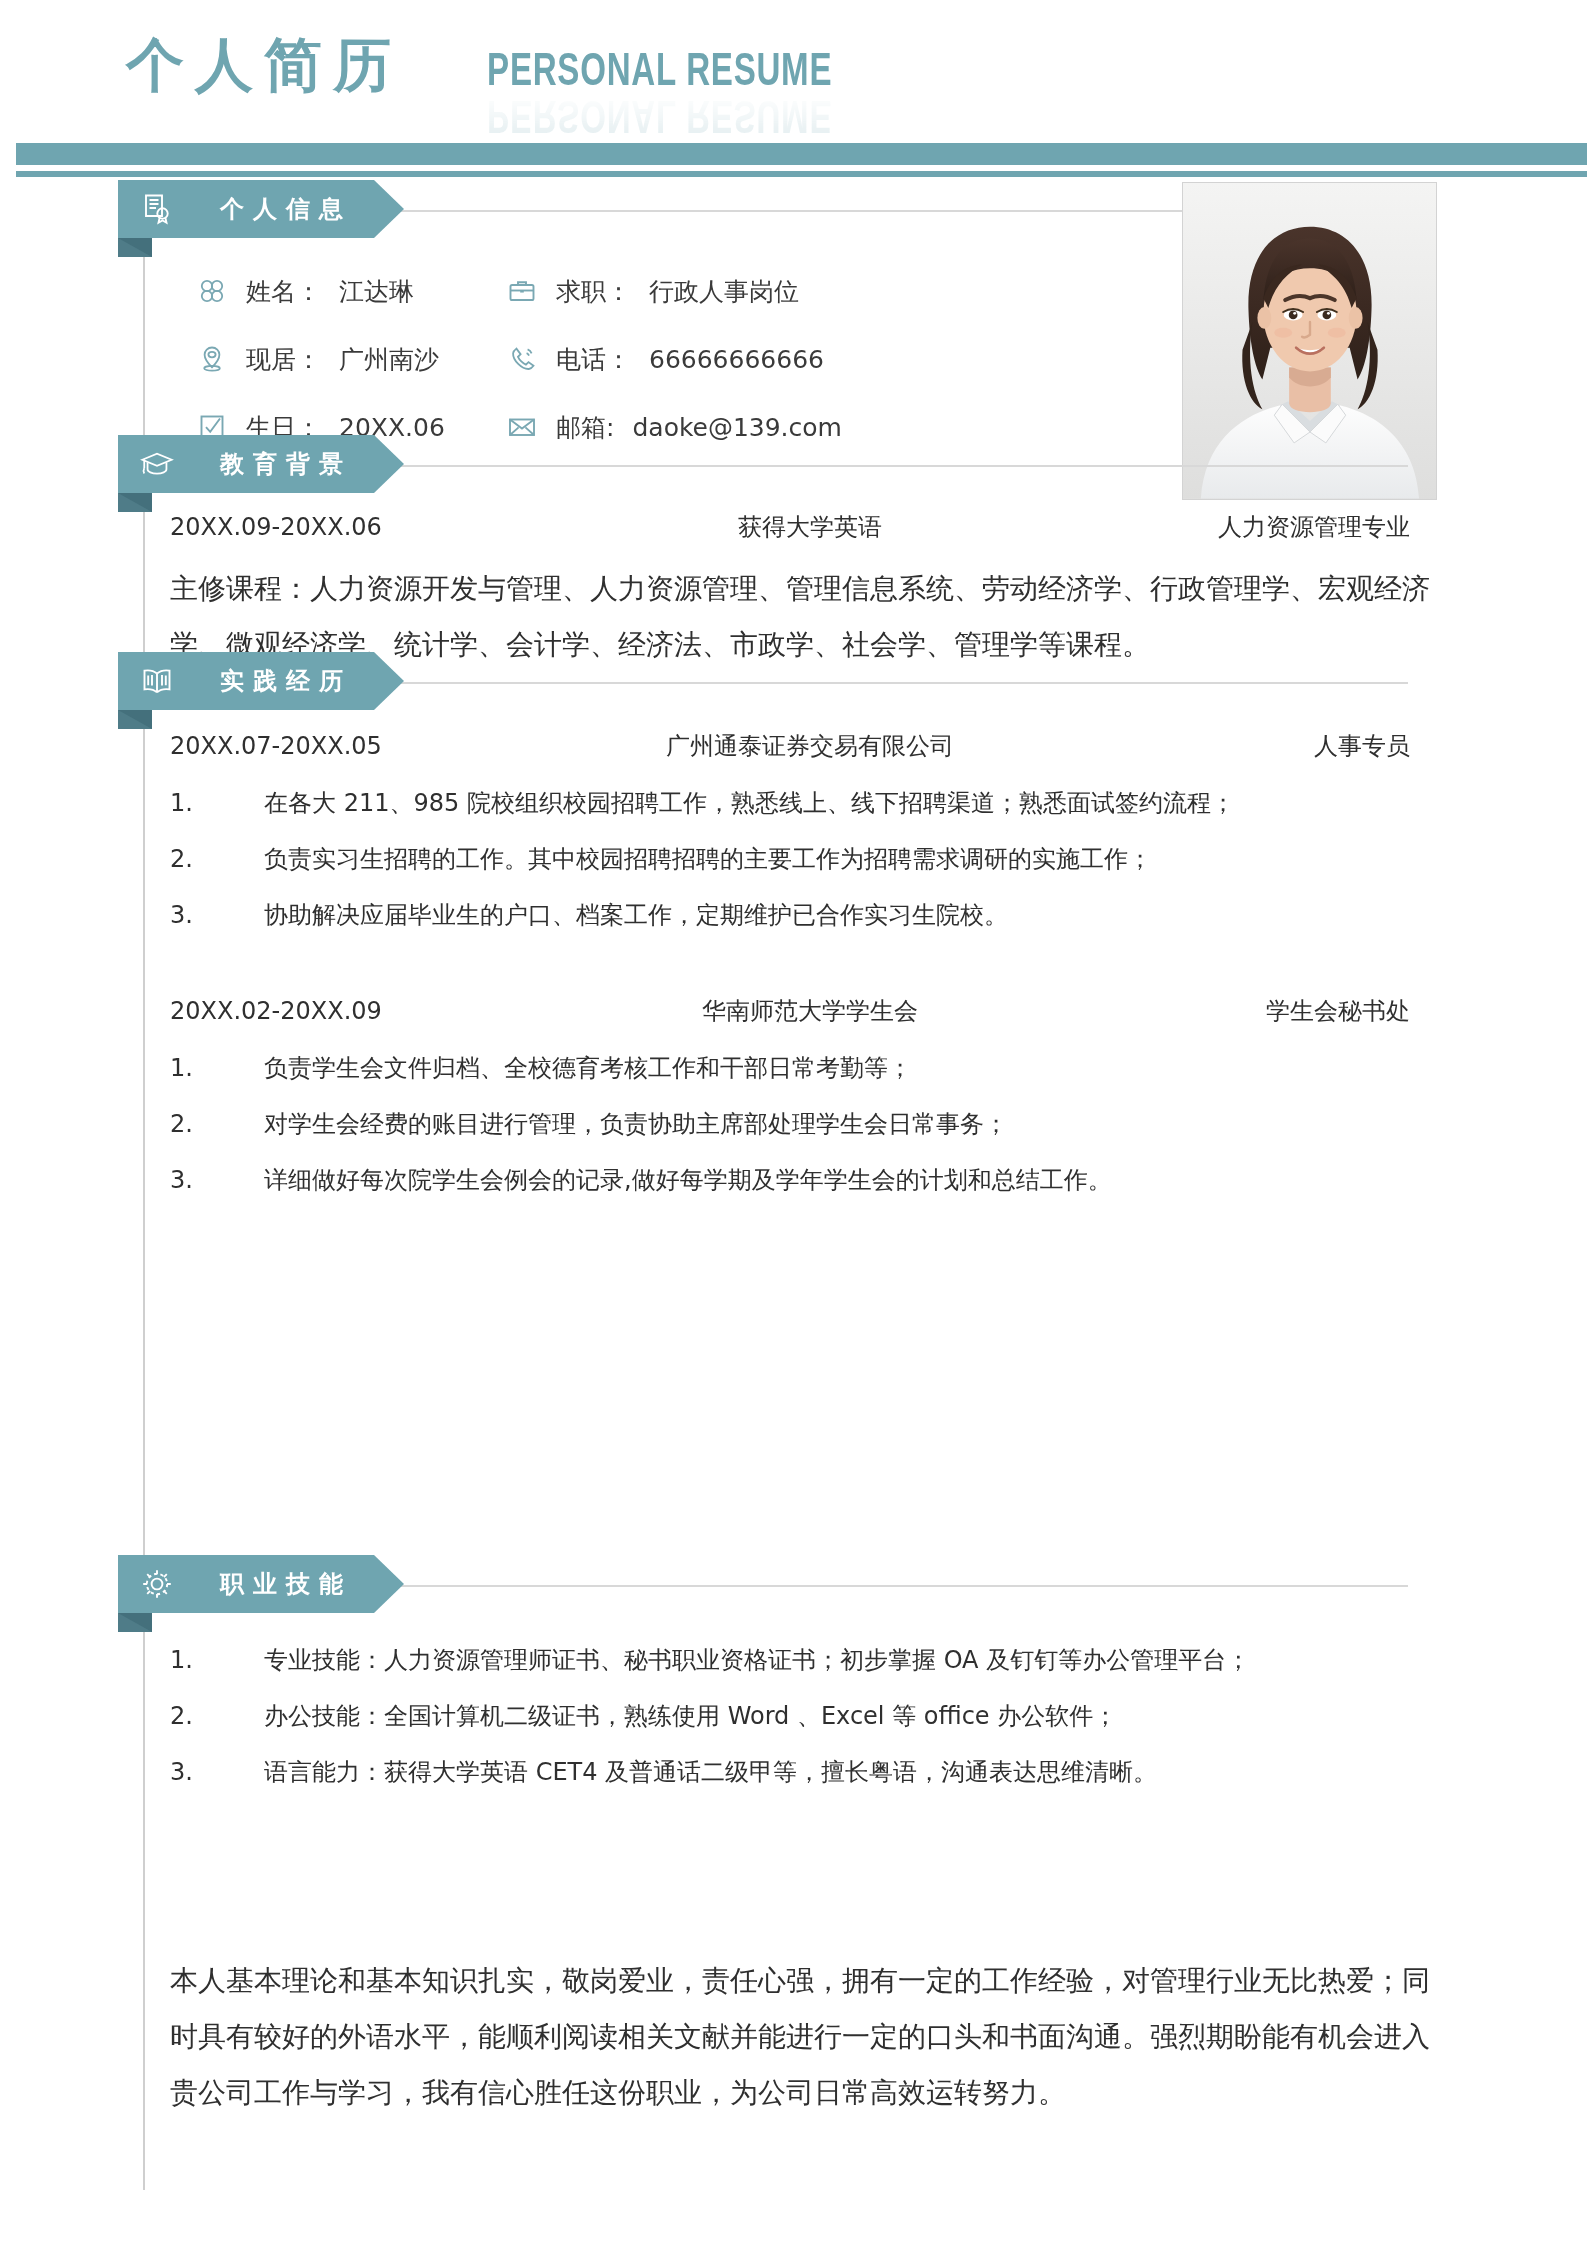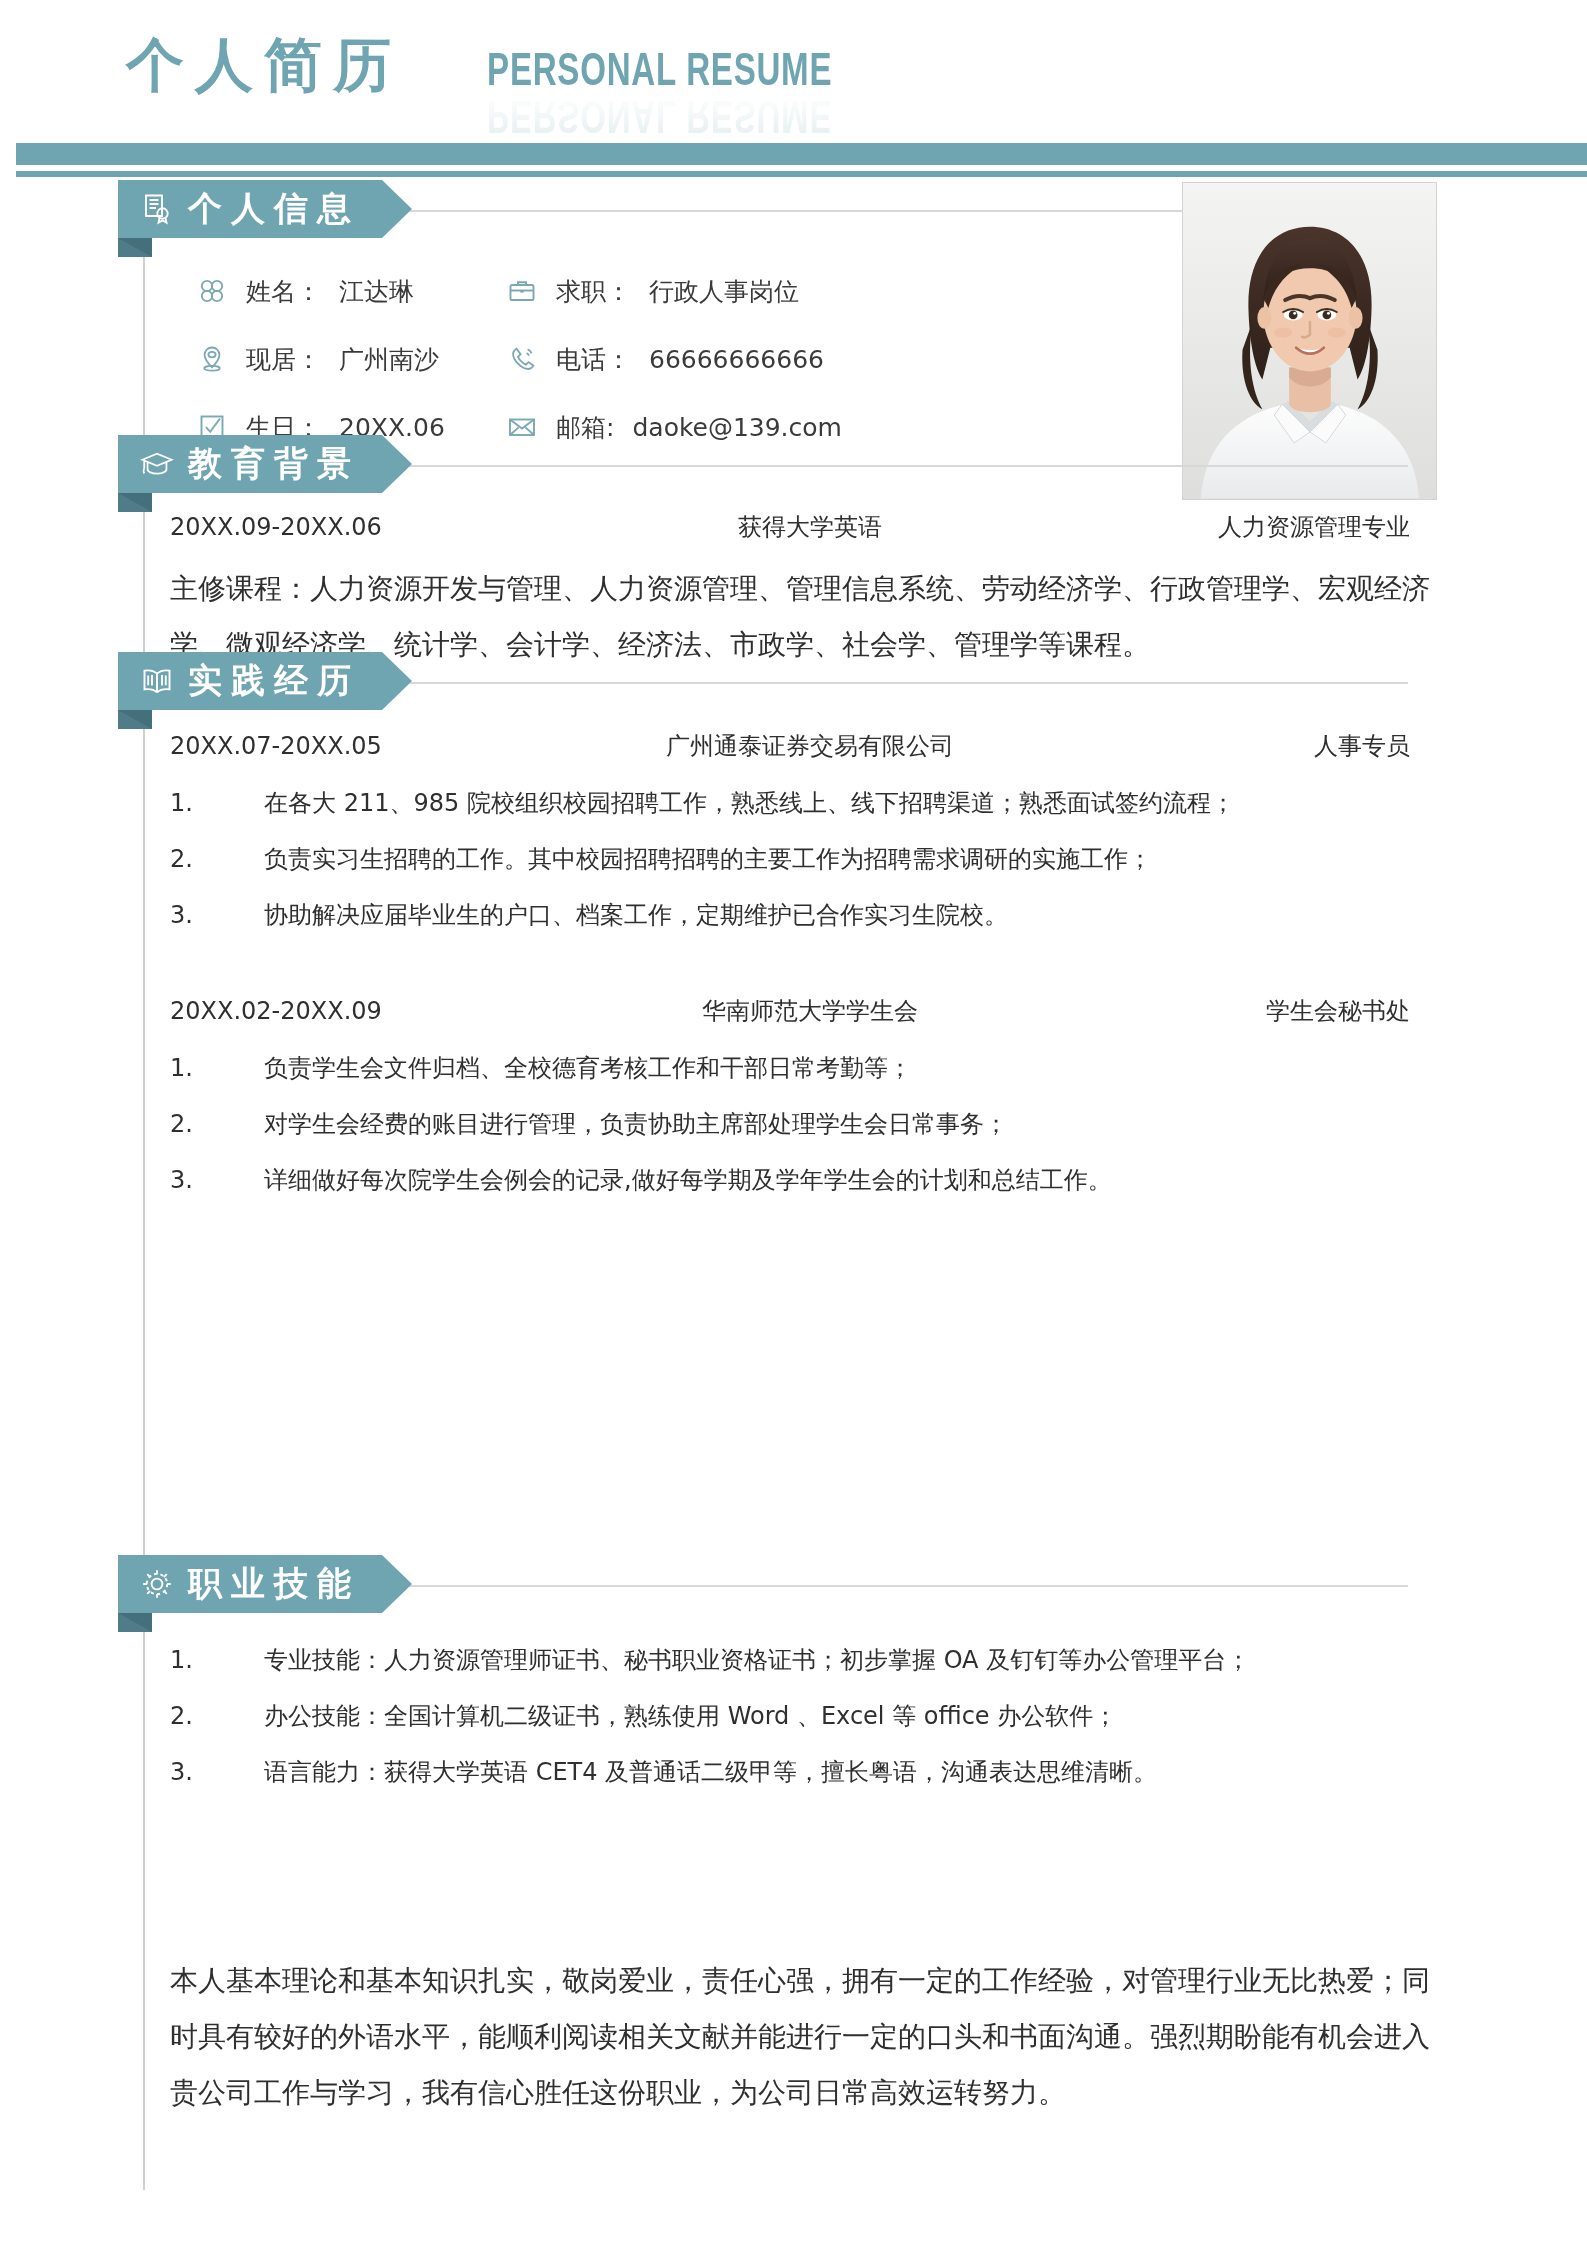--- a/index.html
+++ b/index.html
@@ -142,25 +142,26 @@
     clip-path: polygon(0 0, 100% 0, 100% 100%);
   }
   .banner-icon {
     width: 34px; height: 34px;
     display: flex; align-items: center; justify-content: center;
     flex: 0 0 auto;
   }
   .banner-icon svg { display: block; }
   .banner-text {
     color: #ffffff;
-    font-size: 34px;
+    font-size: 24px;
     font-weight: bold;
     letter-spacing: 9px;
     white-space: nowrap;
     font-family: "DejaVu Sans", sans-serif;
+    margin-left: 32px;
   }
 
   
   #info-grid {
     position: absolute;
     left: 196px;
     top: 84px;
     width: 780px;
   }
   .info-row {

